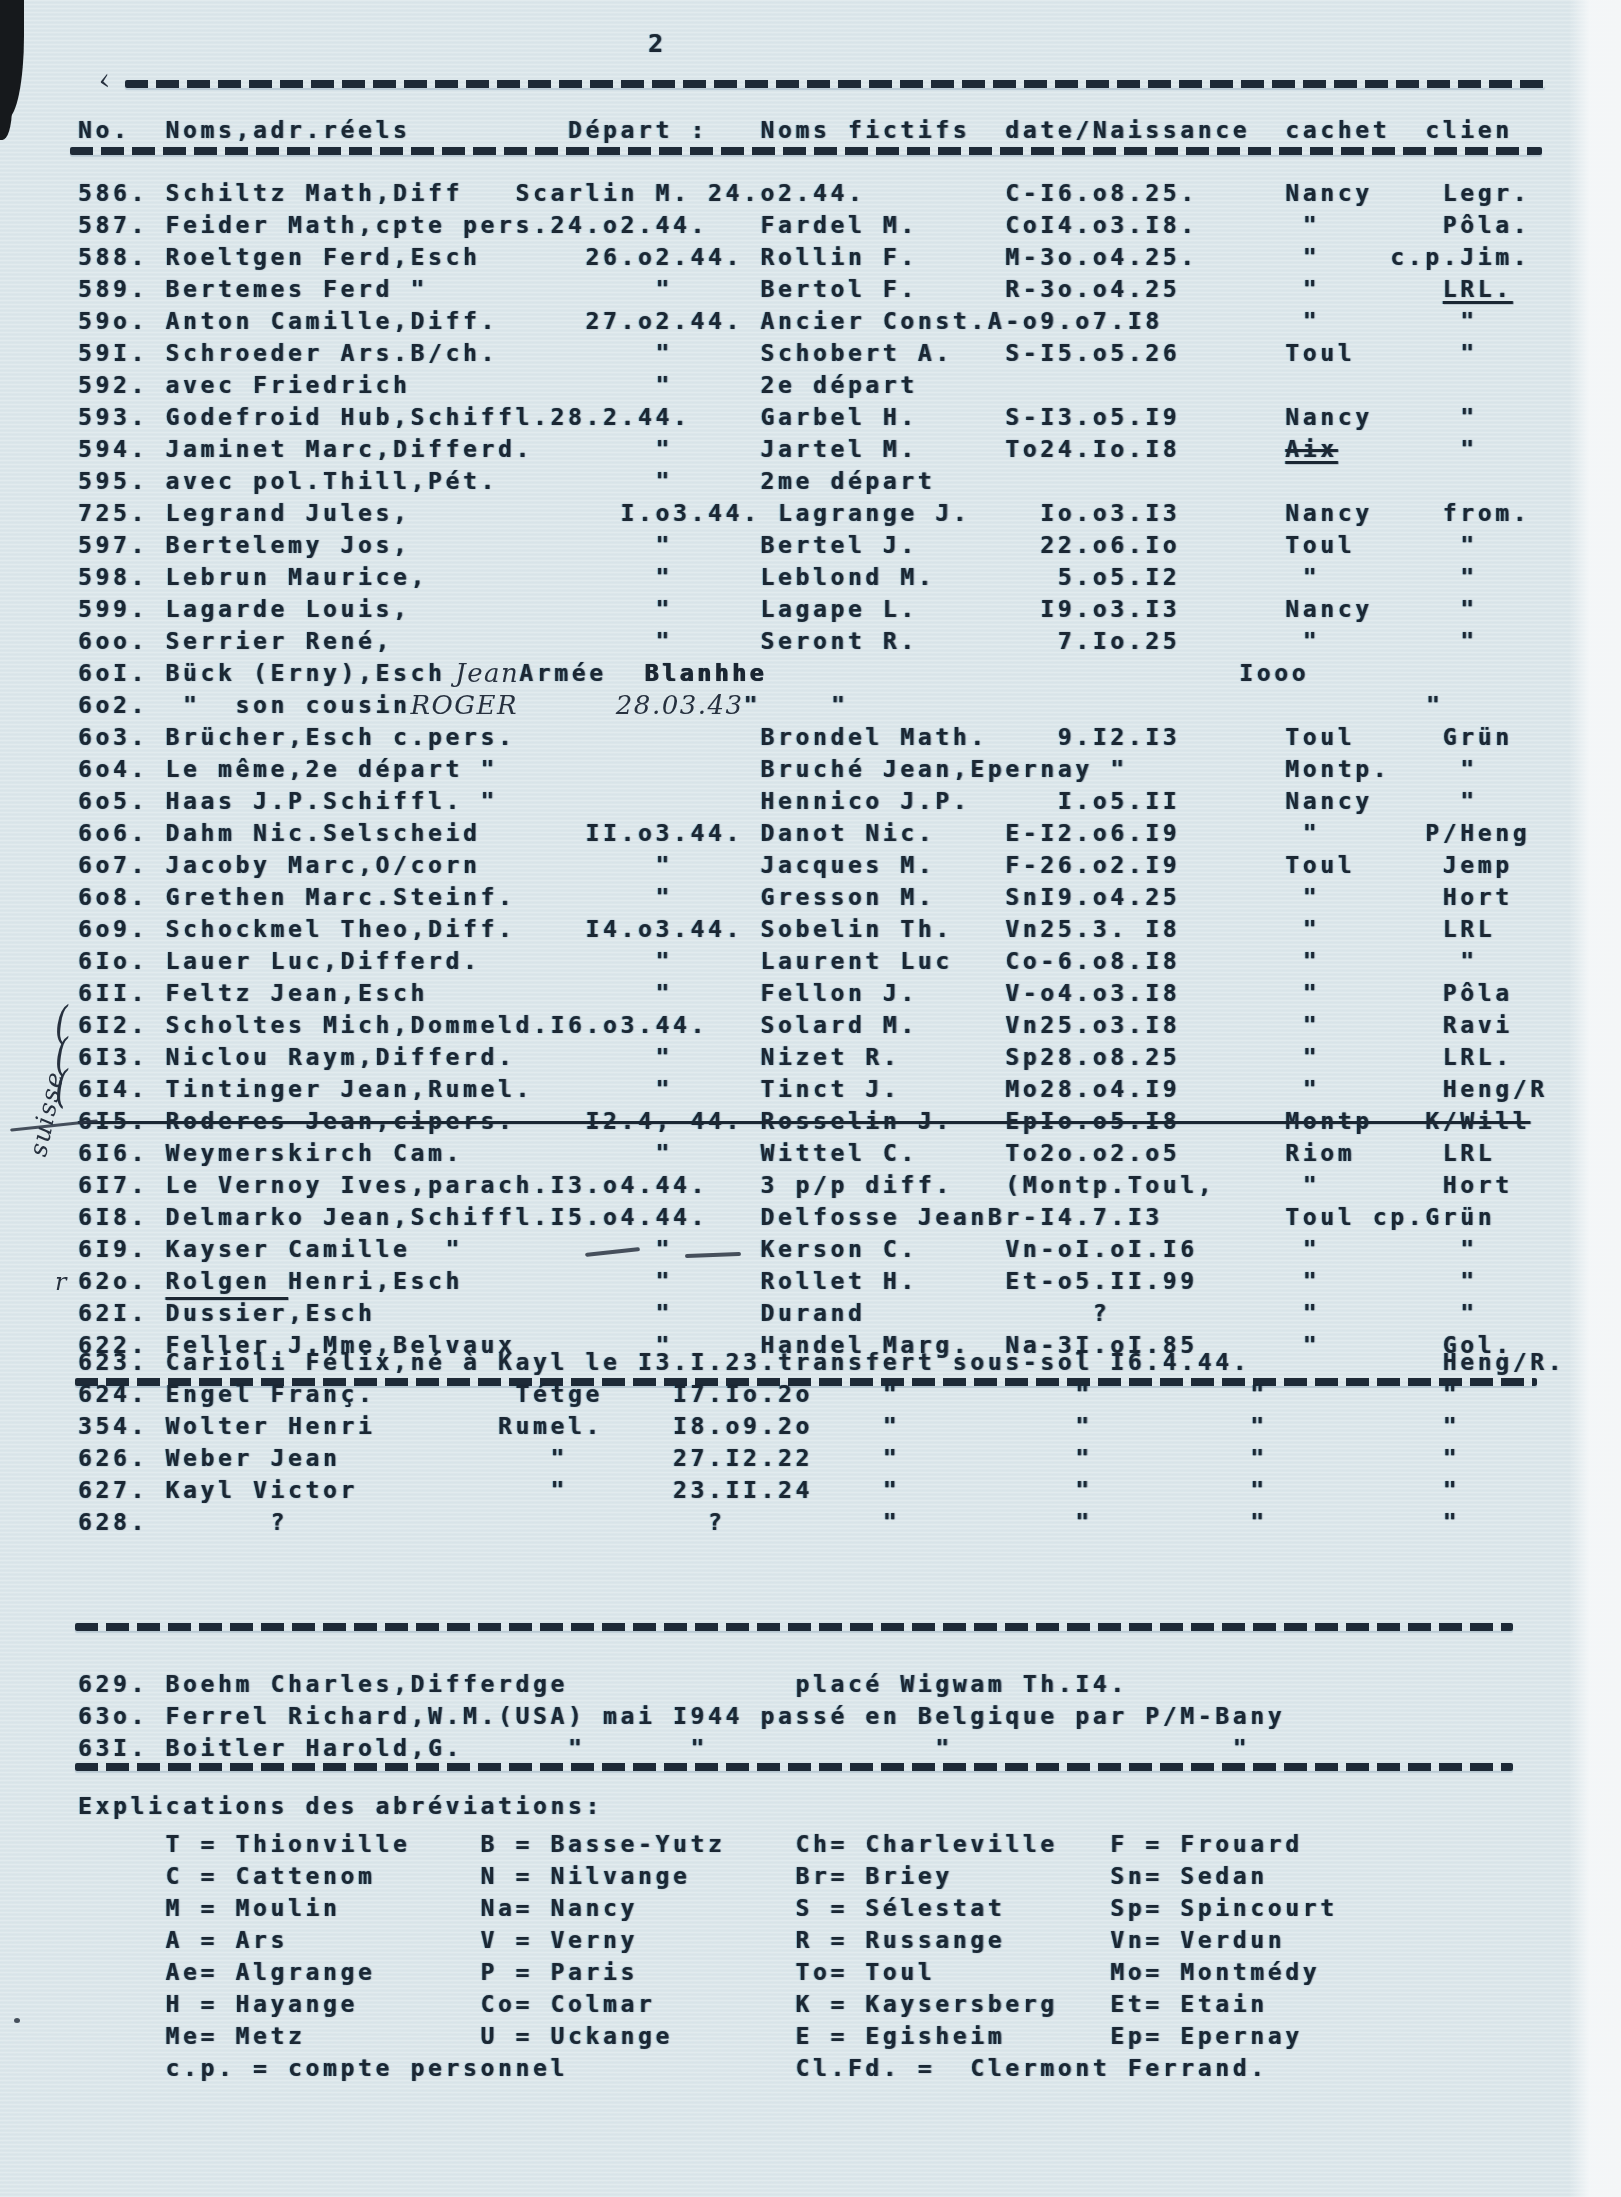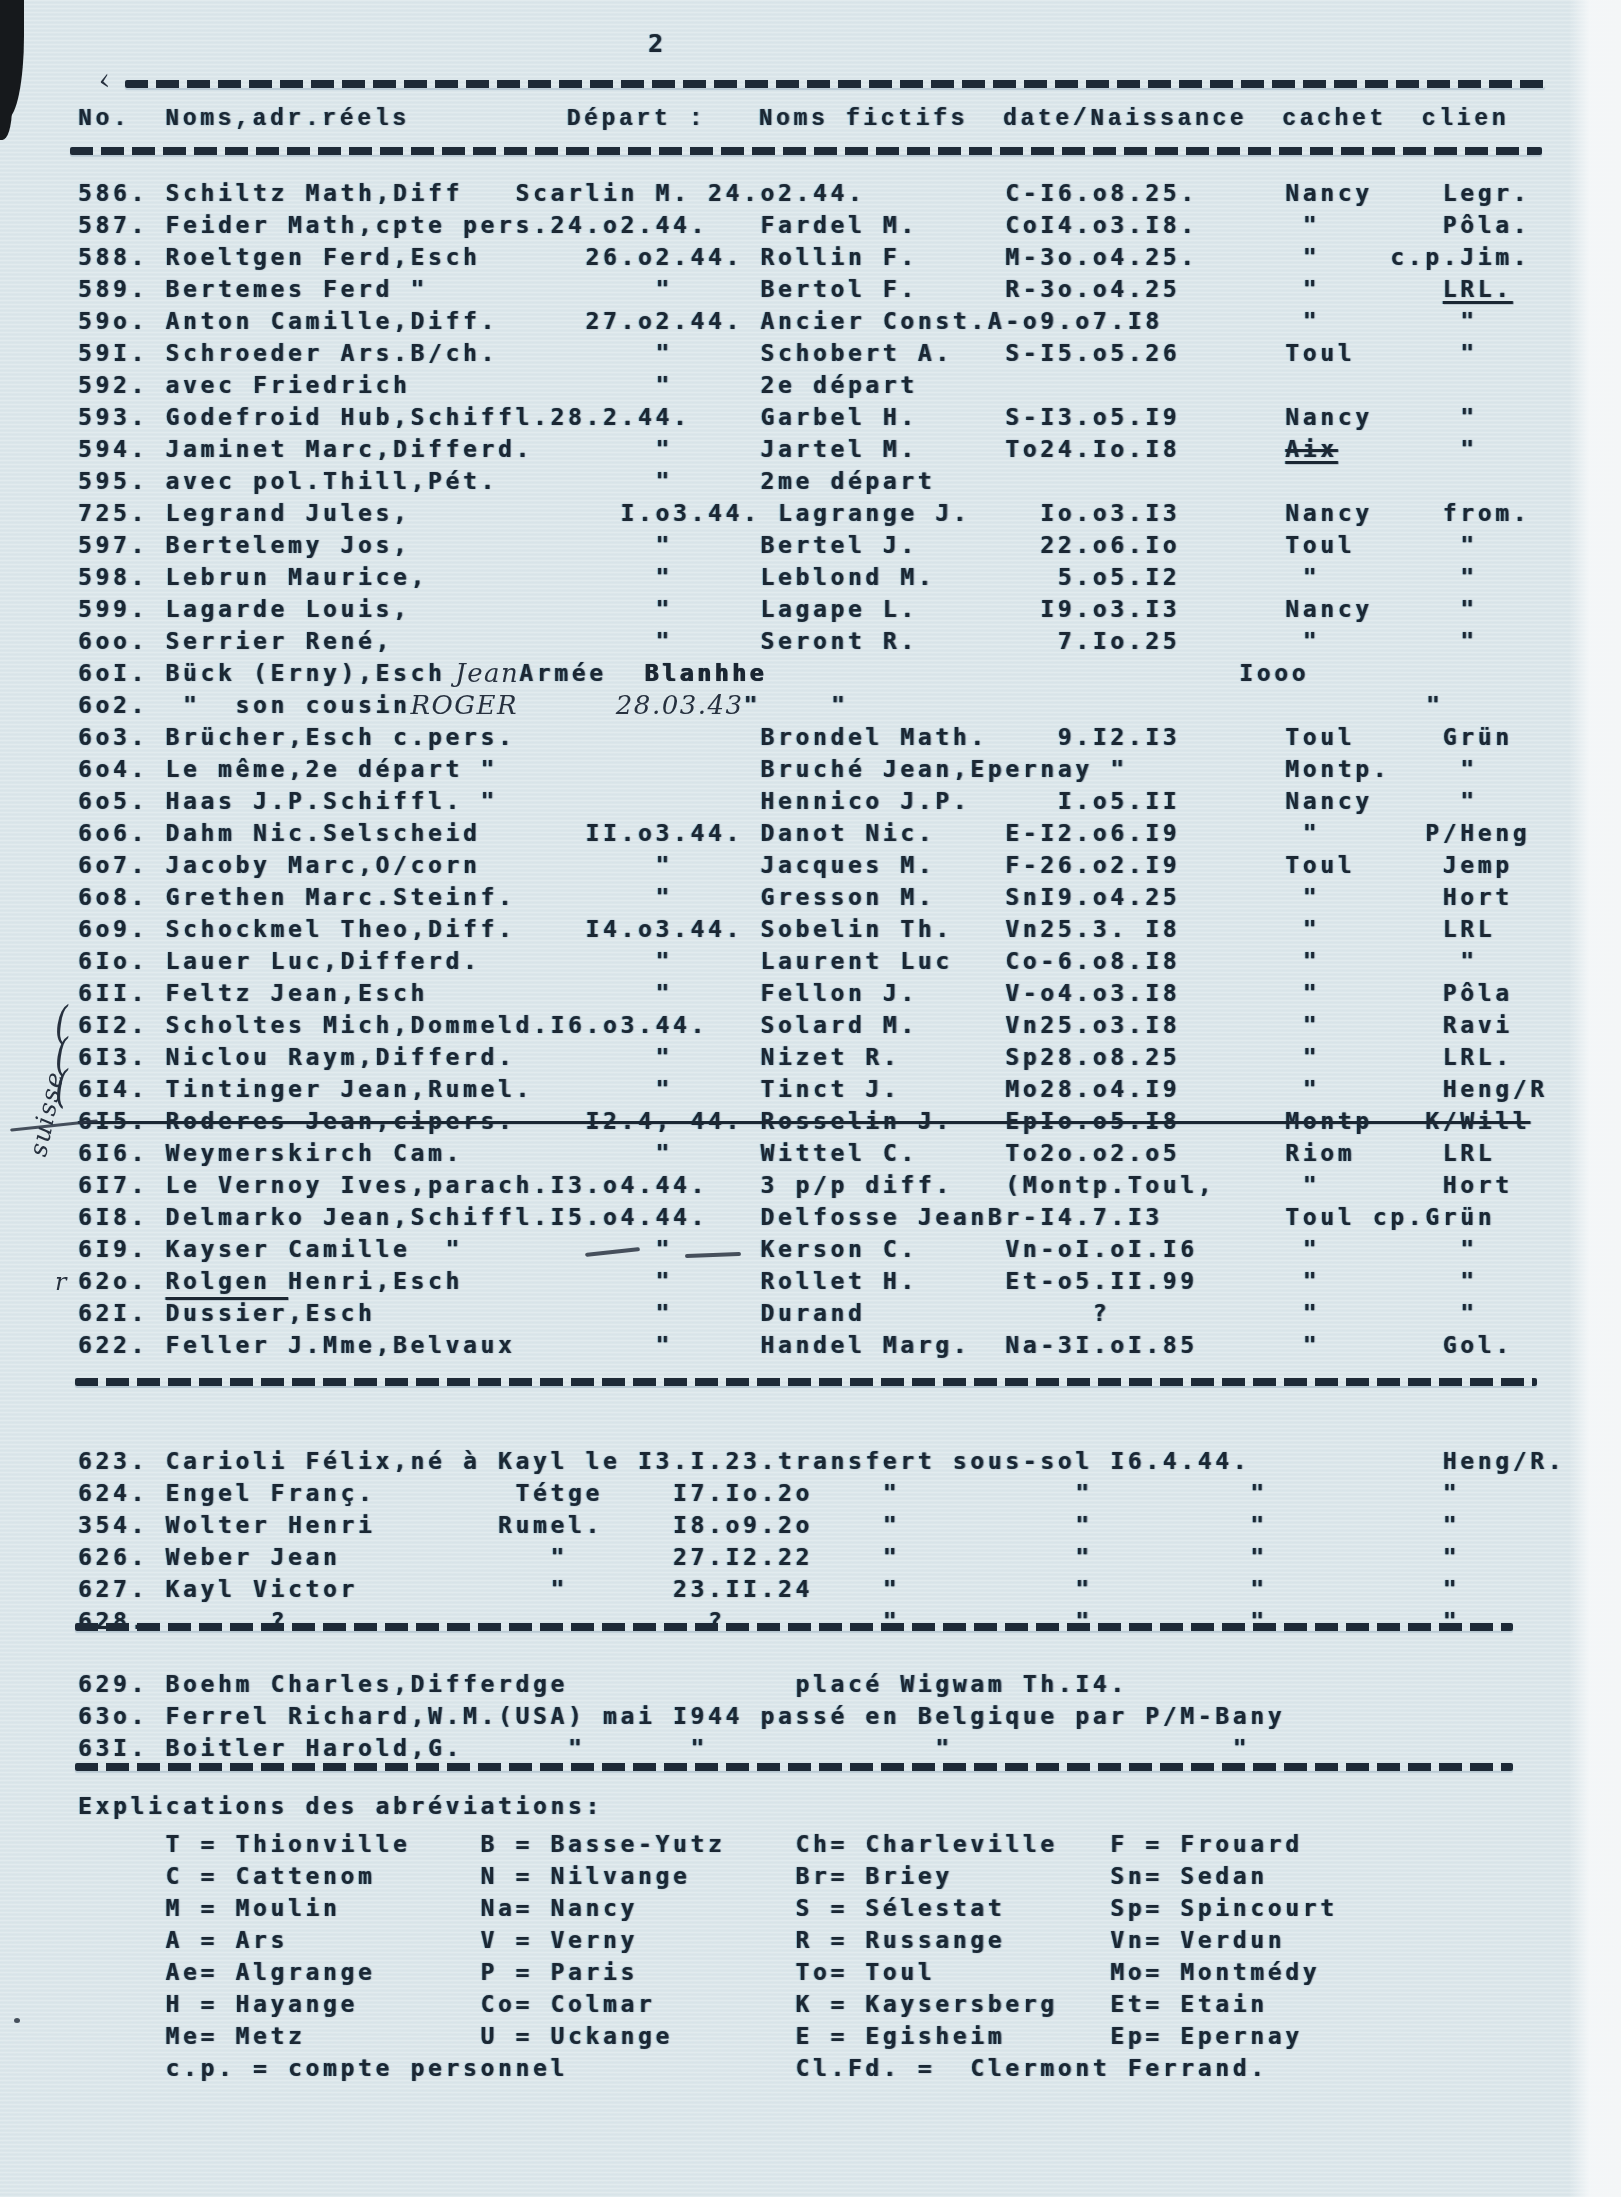--- a/index.html
+++ b/index.html
@@ -27,23 +27,23 @@
   .dashbar {
     position:absolute; height:8px; border-radius:2px;
     background:repeating-linear-gradient(90deg, #1e2a37 0px, #1e2a37 23px, rgba(30,42,55,0) 23px, rgba(30,42,55,0) 31px);
     box-shadow:0 2px 1px rgba(30,70,110,0.18);
   }
   .d1 { left:125px; top:80px;  width:1420px; }
   .d2 { left:70px;  top:147px; width:1472px; }
   .d3 { left:75px;  top:1378px; width:1462px; }
   .d4 { left:75px;  top:1623px; width:1438px; }
   .d5 { left:75px;  top:1763px; width:1438px; }
-  .header-sec   { top:103px;font-family:Liberation Mono, monospace; }
+  .header-sec   { top:114px; }
   .main-sec     { top:177px; }
-  .transfer-sec { top:1445px; }
+  .transfer-sec { top:1346px; }
   .placed-sec   { top:1668px; }
   .expl-title   { position:absolute; left:78px; top:1790px; }
   .abbrev-sec   { top:1828px; }
   .ul  { text-decoration:underline; text-decoration-thickness:2.5px; text-underline-offset:4px;margin-top:39px; }
   .ol  { text-decoration:overline; text-decoration-thickness:2.5px; }
   .strike { text-decoration:line-through; text-decoration-thickness:3px; }
   .strike.ul { text-decoration-line:line-through underline; text-decoration-thickness:2.5px; }
   .dbl { text-shadow:1.3px 0 0 currentColor, 0.8px 0.3px 1px rgba(16,34,58,0.55);margin-left:20px; }
   .hw {
     font-family:"DejaVu Serif", serif; font-style:italic; font-weight:400;

